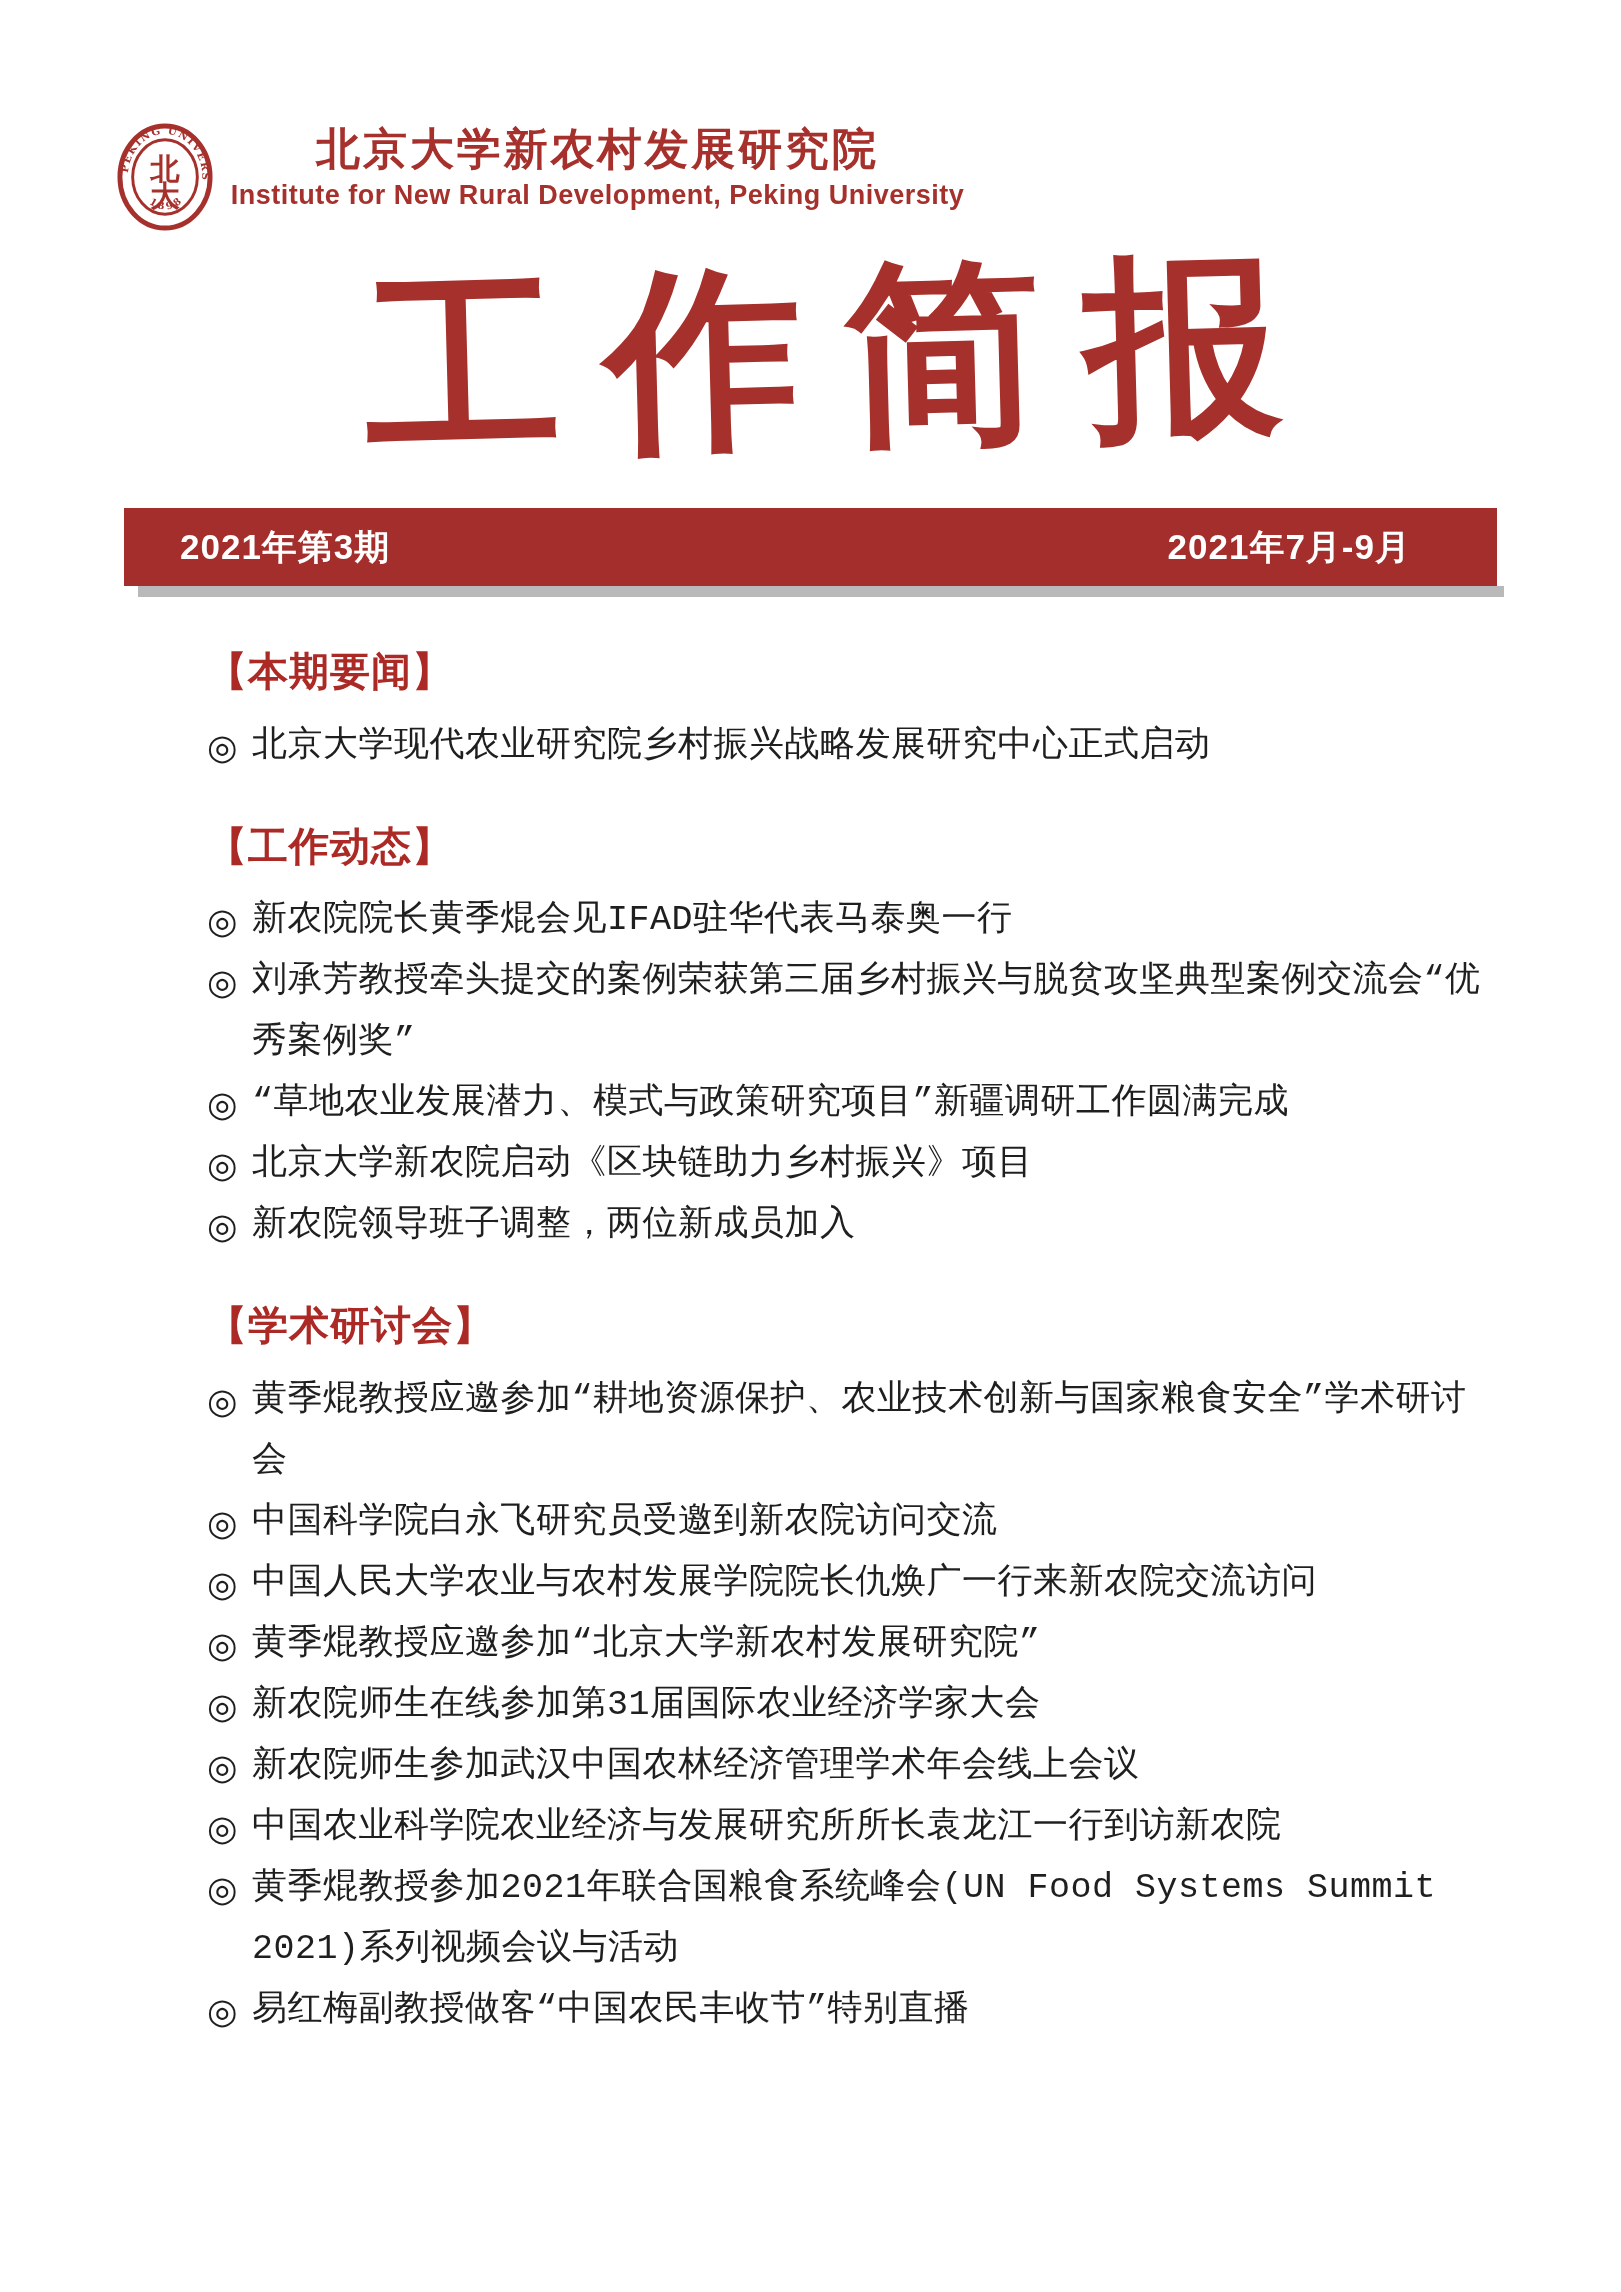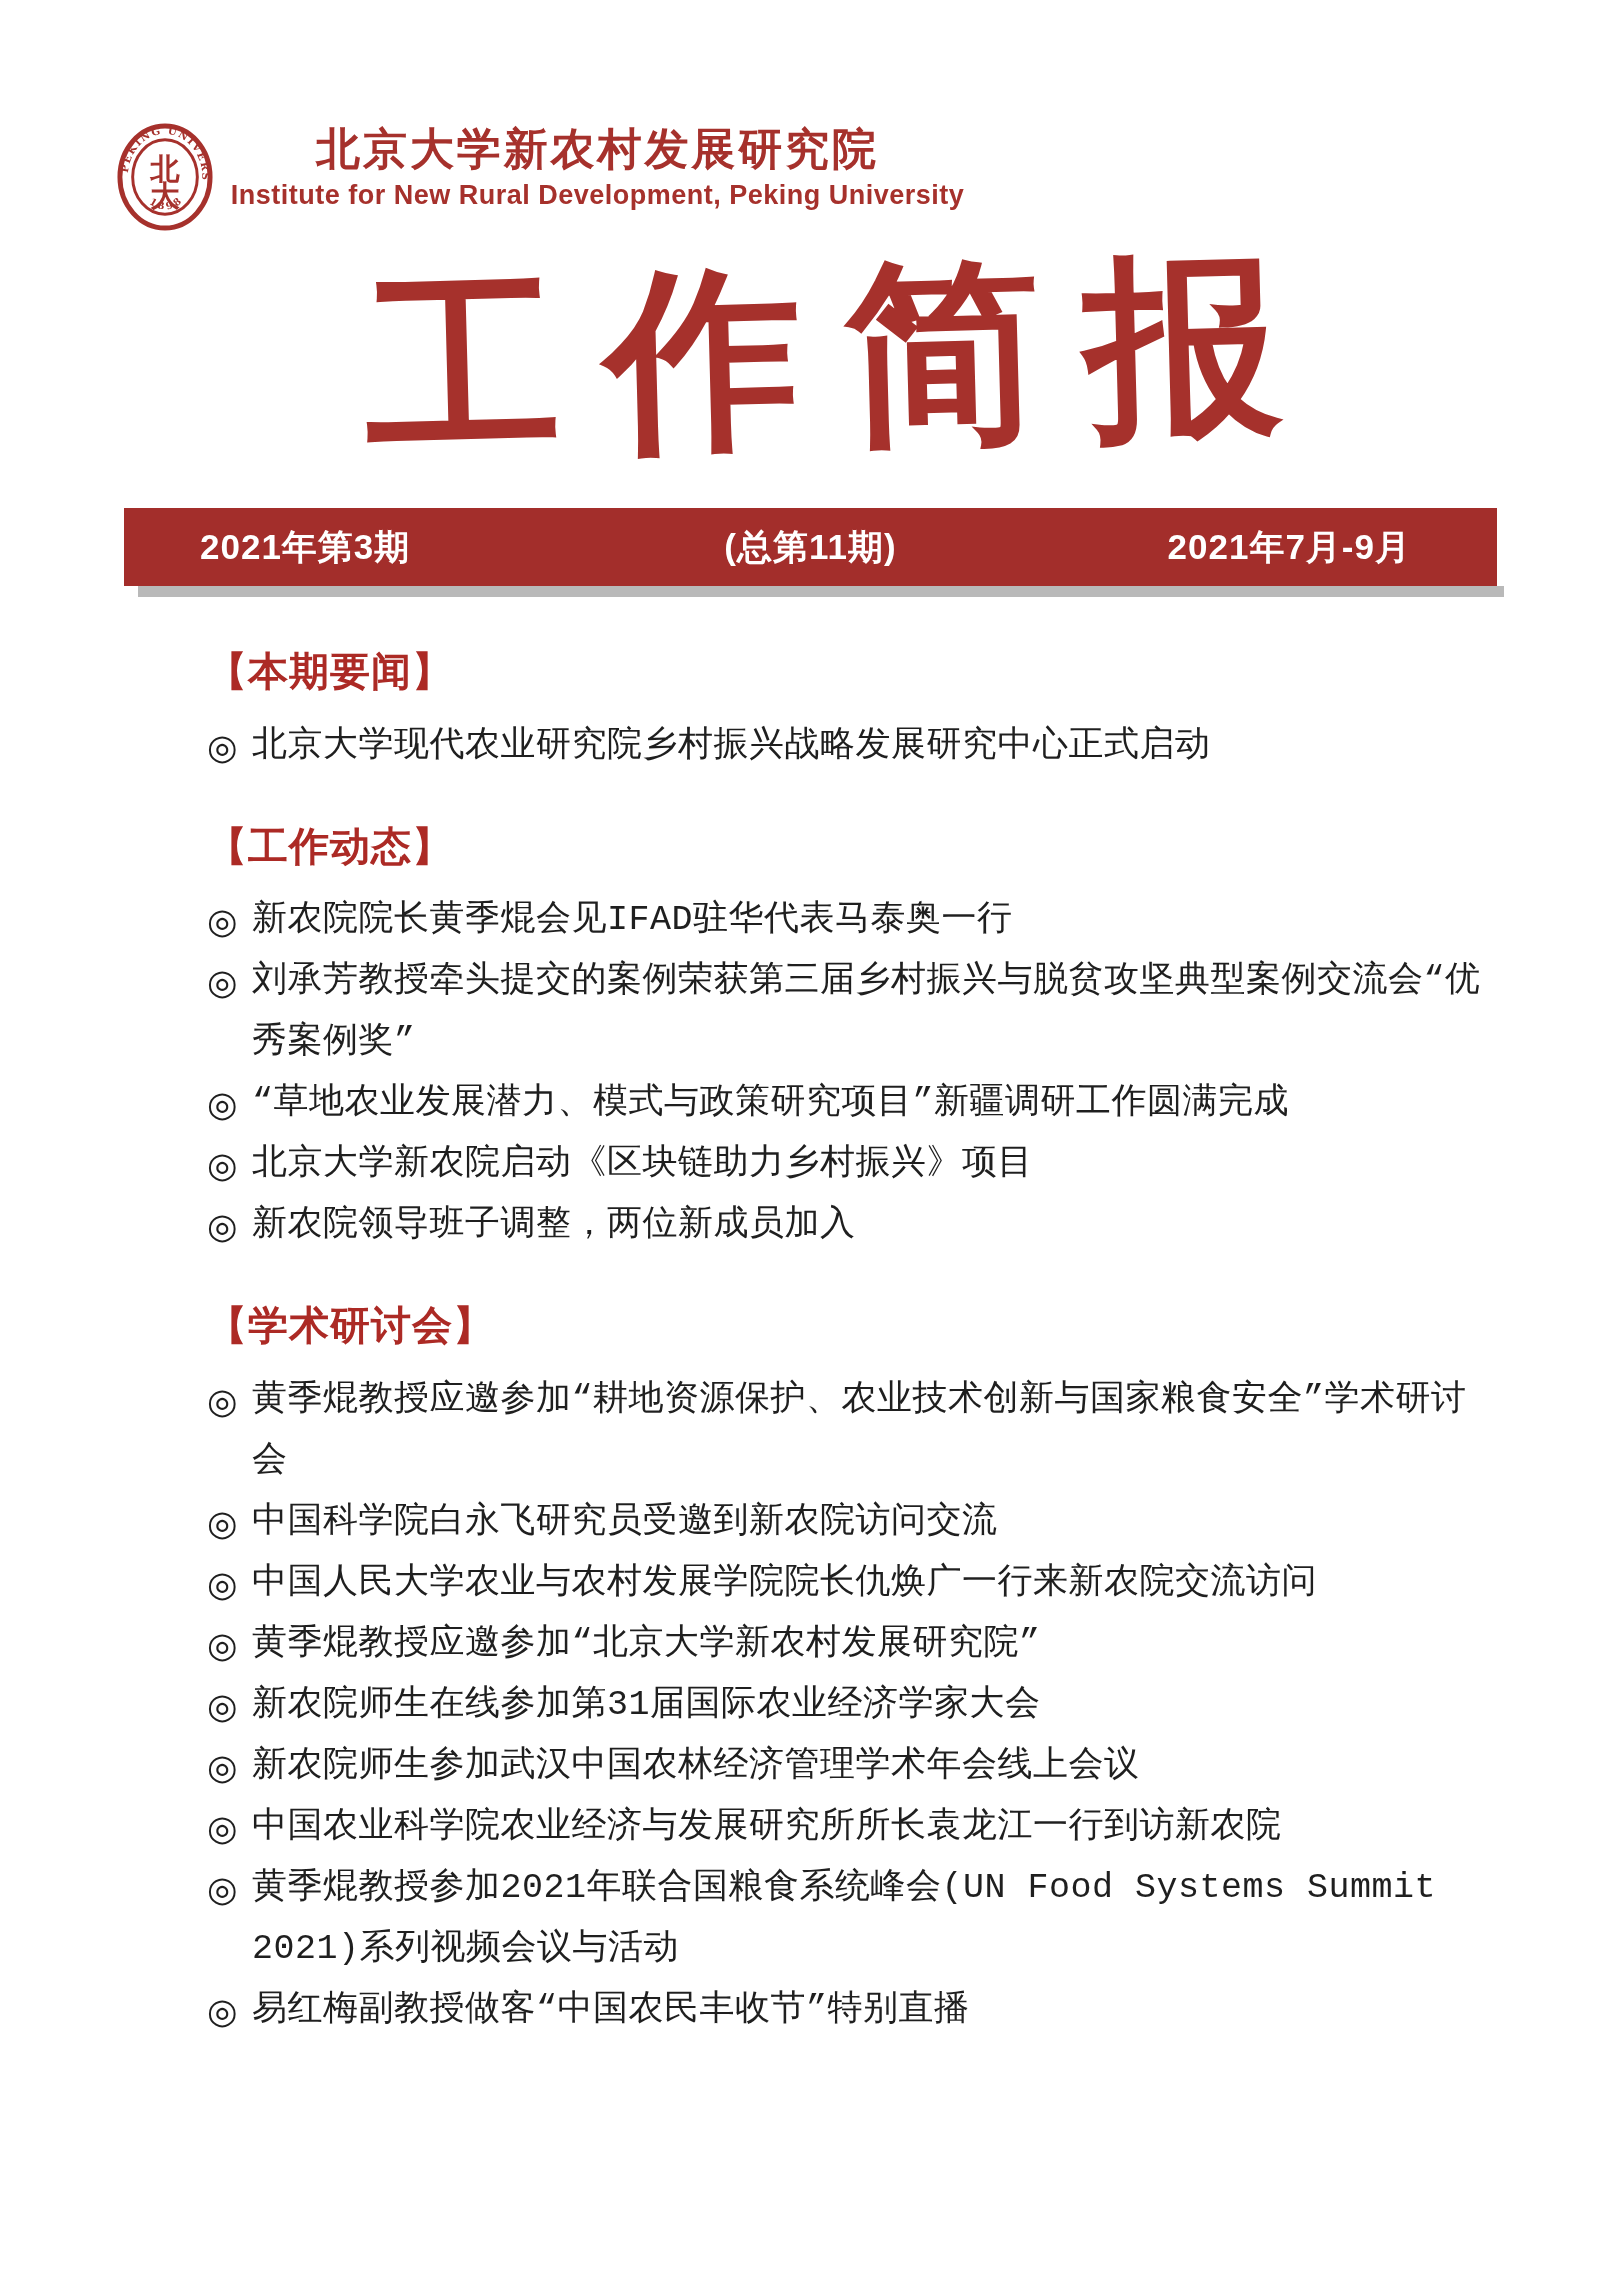--- a/index.html
+++ b/index.html
@@ -71,21 +71,21 @@
     left:124px;
     width:1373px;
     height:78px;
     background:var(--banner-red);
     color:#ffffff;
     font-size:35px;
     font-weight:bold;
     display:flex;
     align-items:center;
     justify-content:space-between;
-    padding:0 86px 0 76px;
+    padding:0 86px 0 56px;
     letter-spacing:1px;
   }
   .banner-center{
     position:absolute;
     left:0;right:0;
     text-align:center;
     pointer-events:none;
   }
   .banner-shadow{
     position:absolute;
@@ -153,21 +153,20 @@
     <div class="org-names">
       <div class="org-zh">北京大学新农村发展研究院</div>
       <div class="org-en">Institute for New Rural Development, Peking University</div>
     </div>
   </div>
 
   <div class="calligraphy">工作简报</div>
 
   <div class="banner">
     <span>2021年第3期</span>
-    <span class="banner-center">(总第11期)</span>
     <span>2021年7月-9月</span>
   </div>
   <div class="banner-shadow"></div>
 
   <div class="content">
 
     <div class="section">
       <div class="section-heading">【本期要闻】</div>
       <div class="item">
         <span class="bullet">◎</span>

